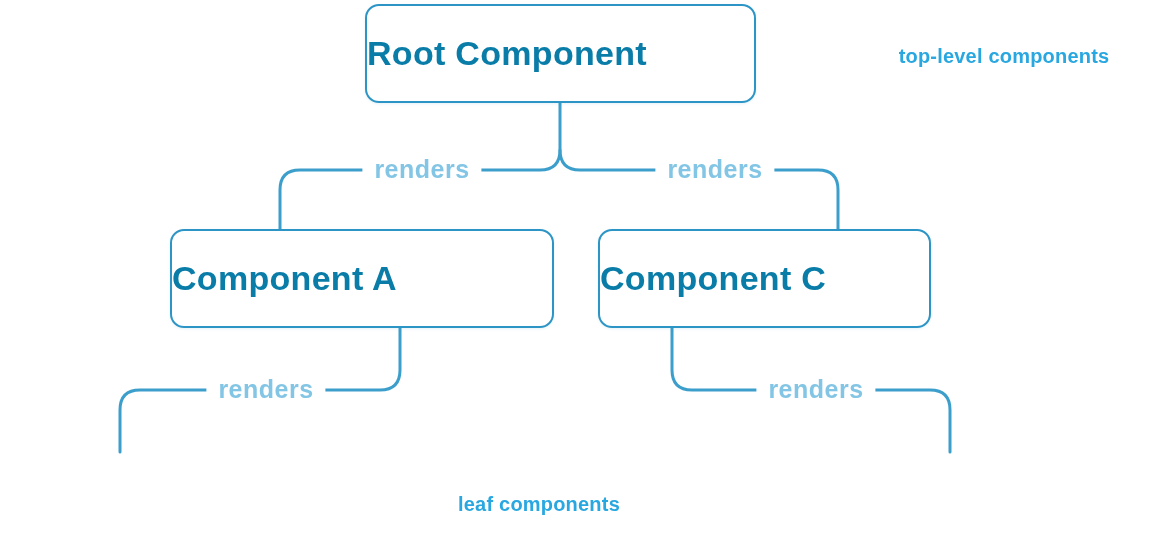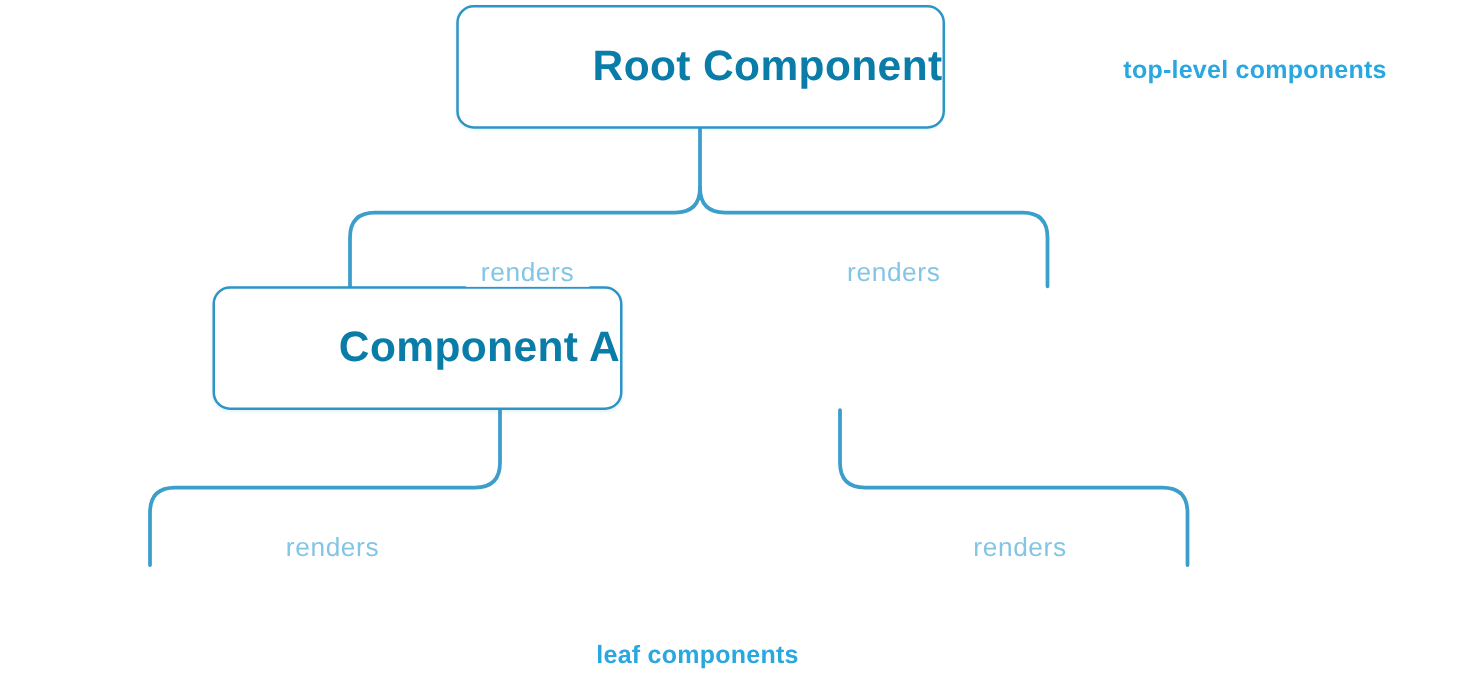--- a/index.html
+++ b/index.html
@@ -34,62 +34,61 @@
     stroke-width: 3;
     stroke-linecap: round;
   }
   .node {
     position: absolute;
     background: #fff;
     border: 2.5px solid var(--node-border);
     border-radius: 14px;
     display: flex;
     align-items: center;
-    justify-content: flex-end;
+    justify-content: flex-start;
     color: var(--node-text);
     font-size: 34px;
     font-weight: 600;
     letter-spacing: 0.3px;
     box-shadow: 0 1px 3px rgba(8, 126, 164, 0.10);
     white-space: nowrap;
   }
   .node-root { left: 365px; top: 4px;   width: 391px; height: 99px; }
-  .node-a    { left: 170px; top: 229px; width: 328px; height: 99px; }
+  .node-a    { left: 170px; top: 229px; width: 384px; height: 99px; }
   .node-c    { left: 598px; top: 229px; width: 333px; height: 99px; }
   .node-b    { left: 0px;   top: 452px; width: 336px; height: 99px; }
   .node-d    { left: 728px; top: 452px; width: 333px; height: 99px; }
   .edge-label {
     position: absolute;
     transform: translate(-50%, -50%);
     background: var(--background);
     color: var(--edge-label);
-    font-size: 21px;
-    font-weight: 400;
+    font-size: 25px;
+    font-weight: 700;
     letter-spacing: 0.5px;
     padding: 0 12px;
     white-space: nowrap;
     line-height: 1.1;
-    margin-top: 48px;
   }
   .edge-label-root-a { left: 422px; top: 170px; }
   .edge-label-root-c { left: 715px; top: 170px; }
   .edge-label-a-b    { left: 266px; top: 390px; }
   .edge-label-c-d    { left: 816px; top: 390px; }
   .annotation {
     position: absolute;
     transform: translate(-50%, -50%);
     color: var(--annotation);
     font-size: 20px;
     font-weight: 700;
     letter-spacing: 0.2px;
     white-space: nowrap;
     line-height: 1.1;
   }
   .annotation-top  { left: 1004px; top: 56px; }
-  .annotation-leaf { left: 558px;  top: 504px; margin-top: 20px; }
+  .annotation-leaf { left: 539px;  top: 504px; }
 </style>
 </head>
 <body>
 
 <div class="canvas">
 
   <svg class="edges-svg" viewBox="0 0 1169 553" xmlns="http://www.w3.org/2000/svg">
     <path d="M560 103 V150 Q560 170 540 170 H300 Q280 170 280 190 V229"></path>
     <path d="M560 150 Q560 170 580 170 H818 Q838 170 838 190 V229"></path>
     <path d="M400 328 V370 Q400 390 380 390 H140 Q120 390 120 410 V452"></path>
@@ -97,20 +96,23 @@
   </svg>
 
   <div class="node node-root">
     <span>Root Component</span>
   </div>
 
   <div class="node node-a">
     <span>Component A</span>
   </div>
 
+  <div class="node node-c">
+    <span>Component C</span>
+  </div>
 
 
 
   <span class="edge-label edge-label-root-a">renders</span>
 
   <span class="edge-label edge-label-root-c">renders</span>
 
   <span class="edge-label edge-label-a-b">renders</span>
 
   <span class="edge-label edge-label-c-d">renders</span>

